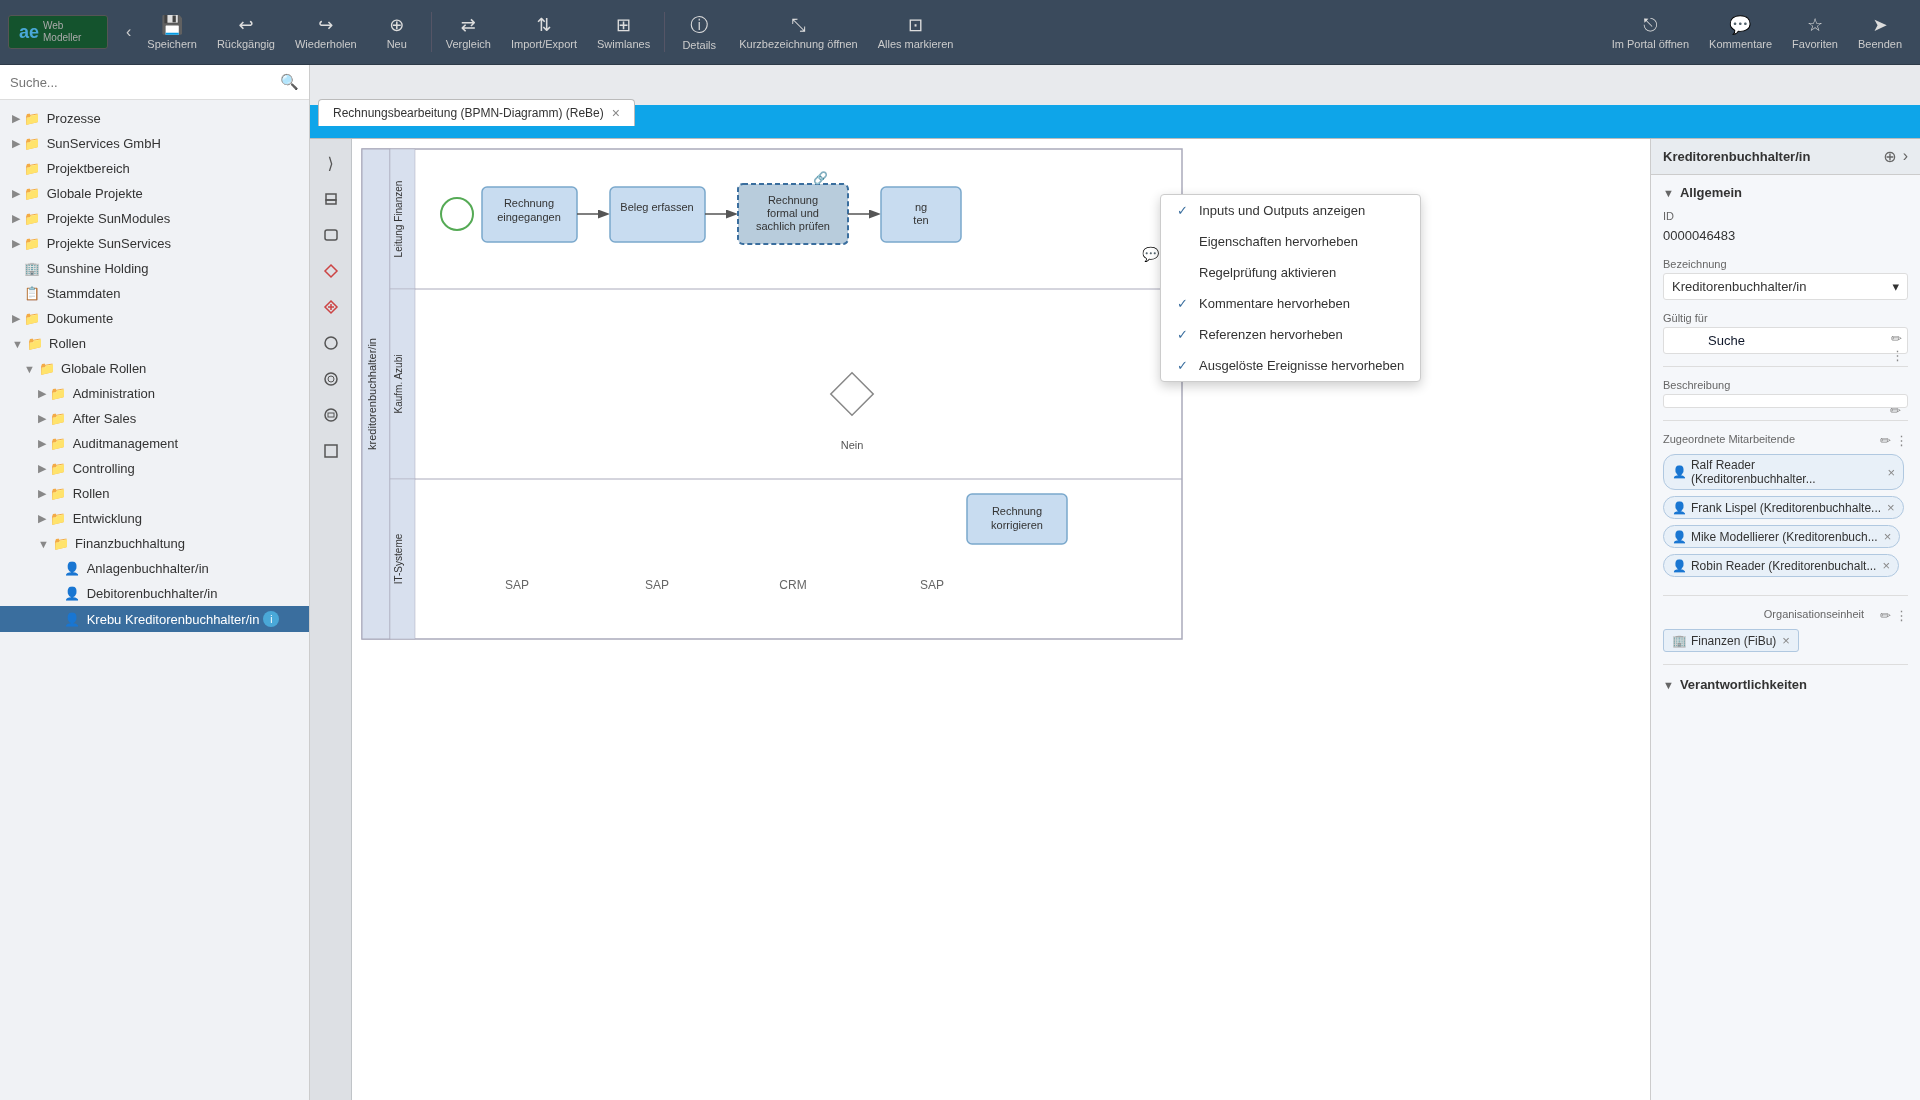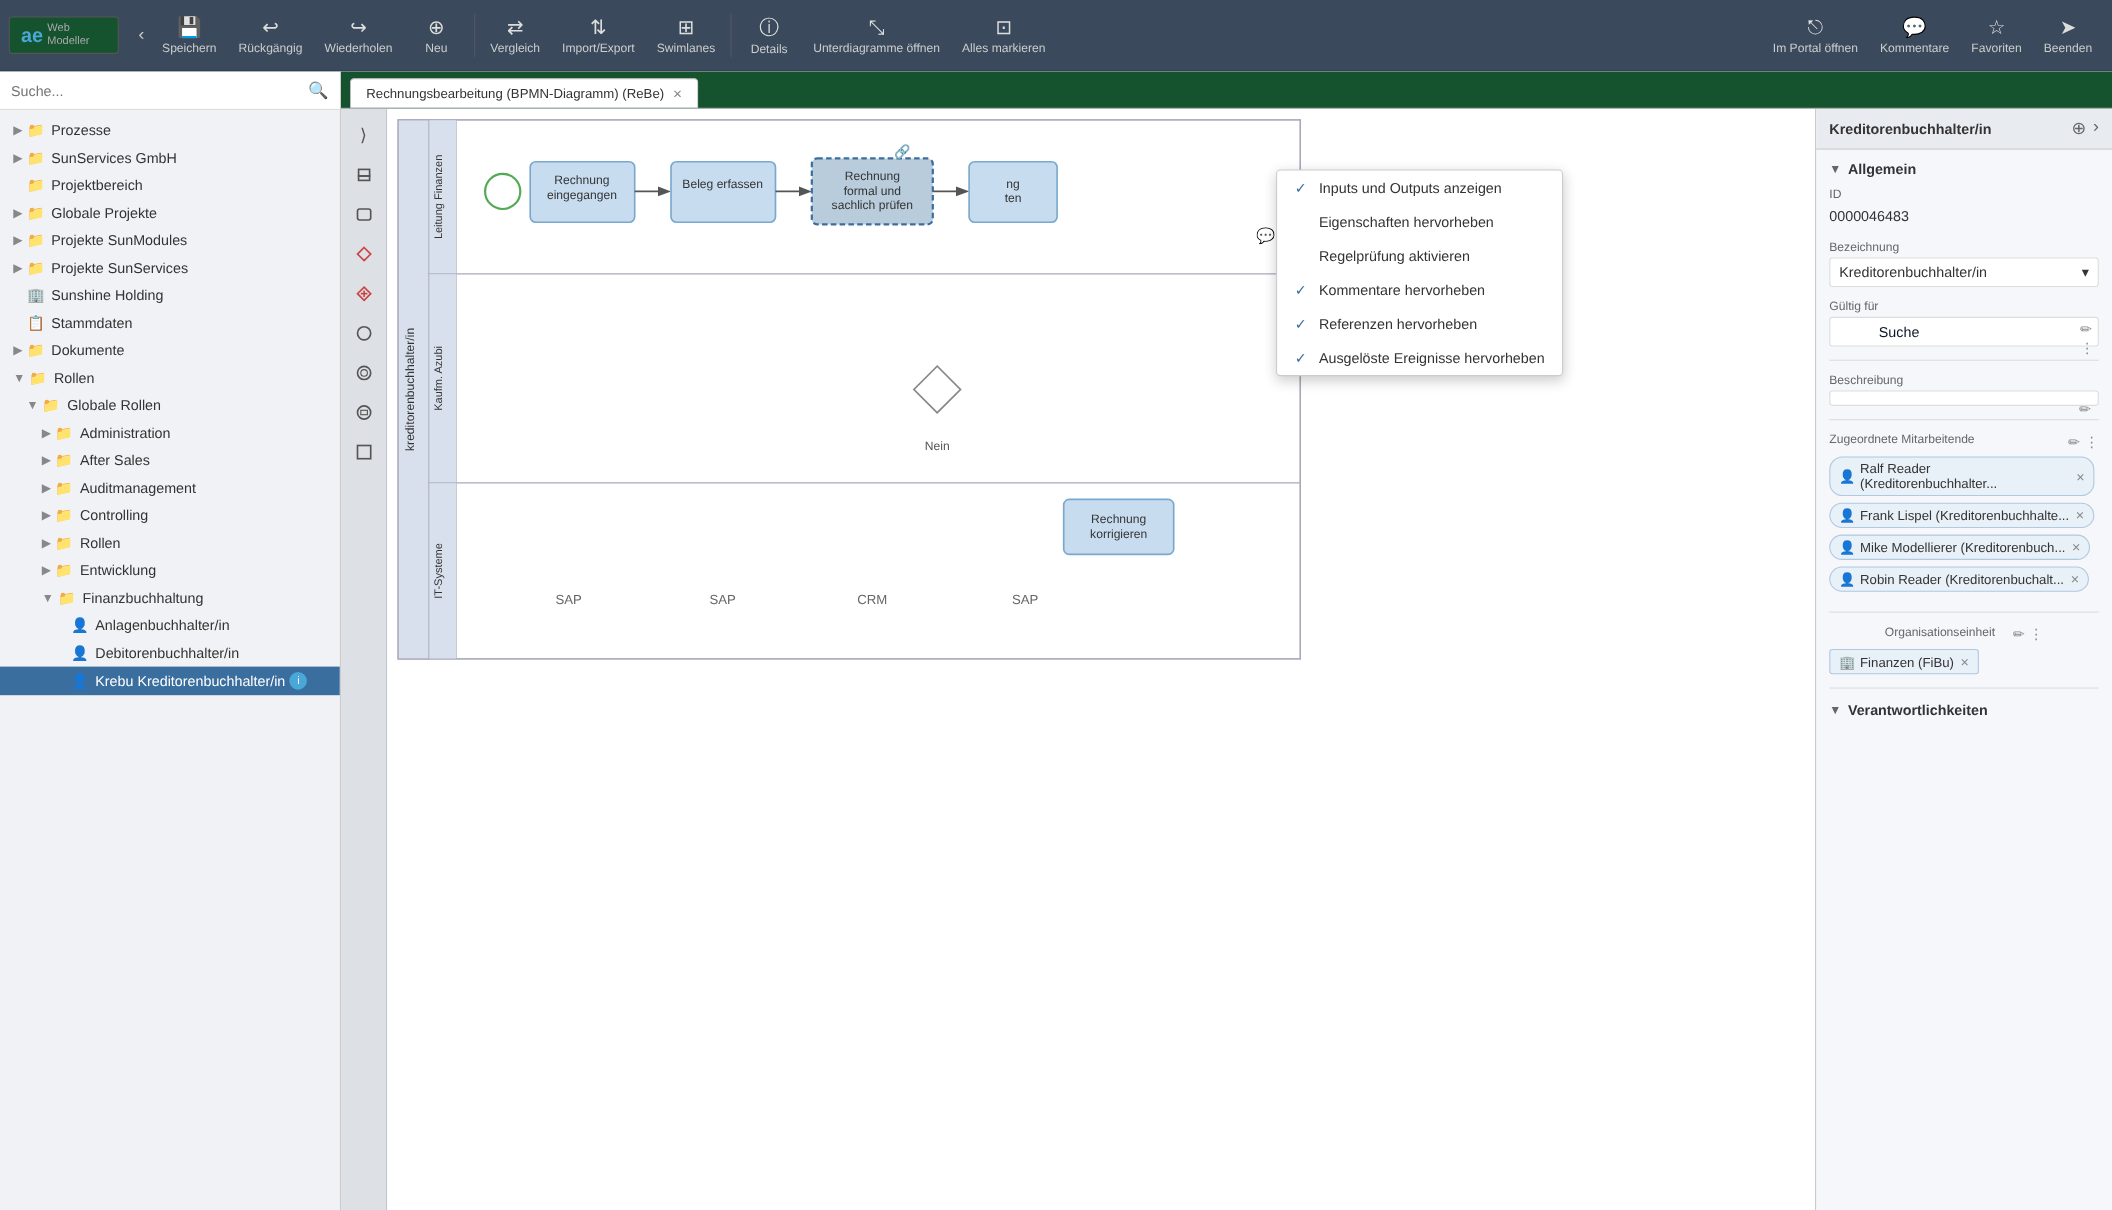--- a/index.html
+++ b/index.html
@@ -109,26 +109,27 @@
 
     
     .canvas-area {
       flex: 1;
       background: #e8eaed;
       display: flex;
       flex-direction: column;
       overflow: hidden;
     }
     .canvas-tabs {
-      background: #14532d;
-      padding: 0 8px;
+      background: #0ea5e9;
+      padding: 12px 8px;
       display: flex;
       align-items: flex-end;
       height: 34px;
       border-bottom: 1px solid #bbb;
+      margin-top: 40px;
     }
     .canvas-tab {
       background: #e8eaed;
       border: 1px solid #bbb;
       border-bottom: none;
       padding: 5px 14px;
       font-size: 12px;
       color: #333;
       cursor: pointer;
       display: flex;
@@ -354,21 +355,21 @@
     <span class="tb-icon">⊞</span>
     <span>Swimlanes</span>
   </div>
   <div class="toolbar-sep"></div>
   <div class="toolbar-btn">
     <span class="tb-icon">ⓘ</span>
     <span>Details</span>
   </div>
   <div class="toolbar-btn">
     <span class="tb-icon">⤡</span>
-    <span>Unterdiagramme öffnen</span>
+    <span>Kurzbezeichnung öffnen</span>
   </div>
   <div class="toolbar-btn">
     <span class="tb-icon">⊡</span>
     <span>Alles markieren</span>
   </div>
 
   <div class="toolbar-right">
     <div class="toolbar-btn">
       <span class="tb-icon">⎋</span>
       <span>Im Portal öffnen</span>
@@ -740,21 +741,21 @@
             <div class="rp-tag">
               <span class="rp-tag-icon">👤</span>
               <span>Robin Reader (Kreditorenbuchalt...</span>
               <span class="rp-tag-close">×</span>
             </div>
           </div>
 
           <hr class="rp-section-divider">
 
           <div class="rp-field">
-            <div style="display:flex; align-items:center; justify-content:center; margin-bottom:6px;gap:16px;">
+            <div style="display:flex; align-items:center; justify-content:flex-end; margin-bottom:6px;gap:16px;">
               <div class="rp-label">Organisationseinheit</div>
               <div style="display:flex; gap:4px;">
                 <span style="color:#888; font-size:13px; cursor:pointer;">✏</span>
                 <span style="color:#888; font-size:13px; cursor:pointer;">⋮</span>
               </div>
             </div>
             <div class="rp-org-tag">
               <span style="margin-right:4px; font-size:12px;">🏢</span>
               <span>Finanzen (FiBu)</span>
               <span style="margin-left:6px; color:#888; cursor:pointer; font-size:13px;">×</span>

